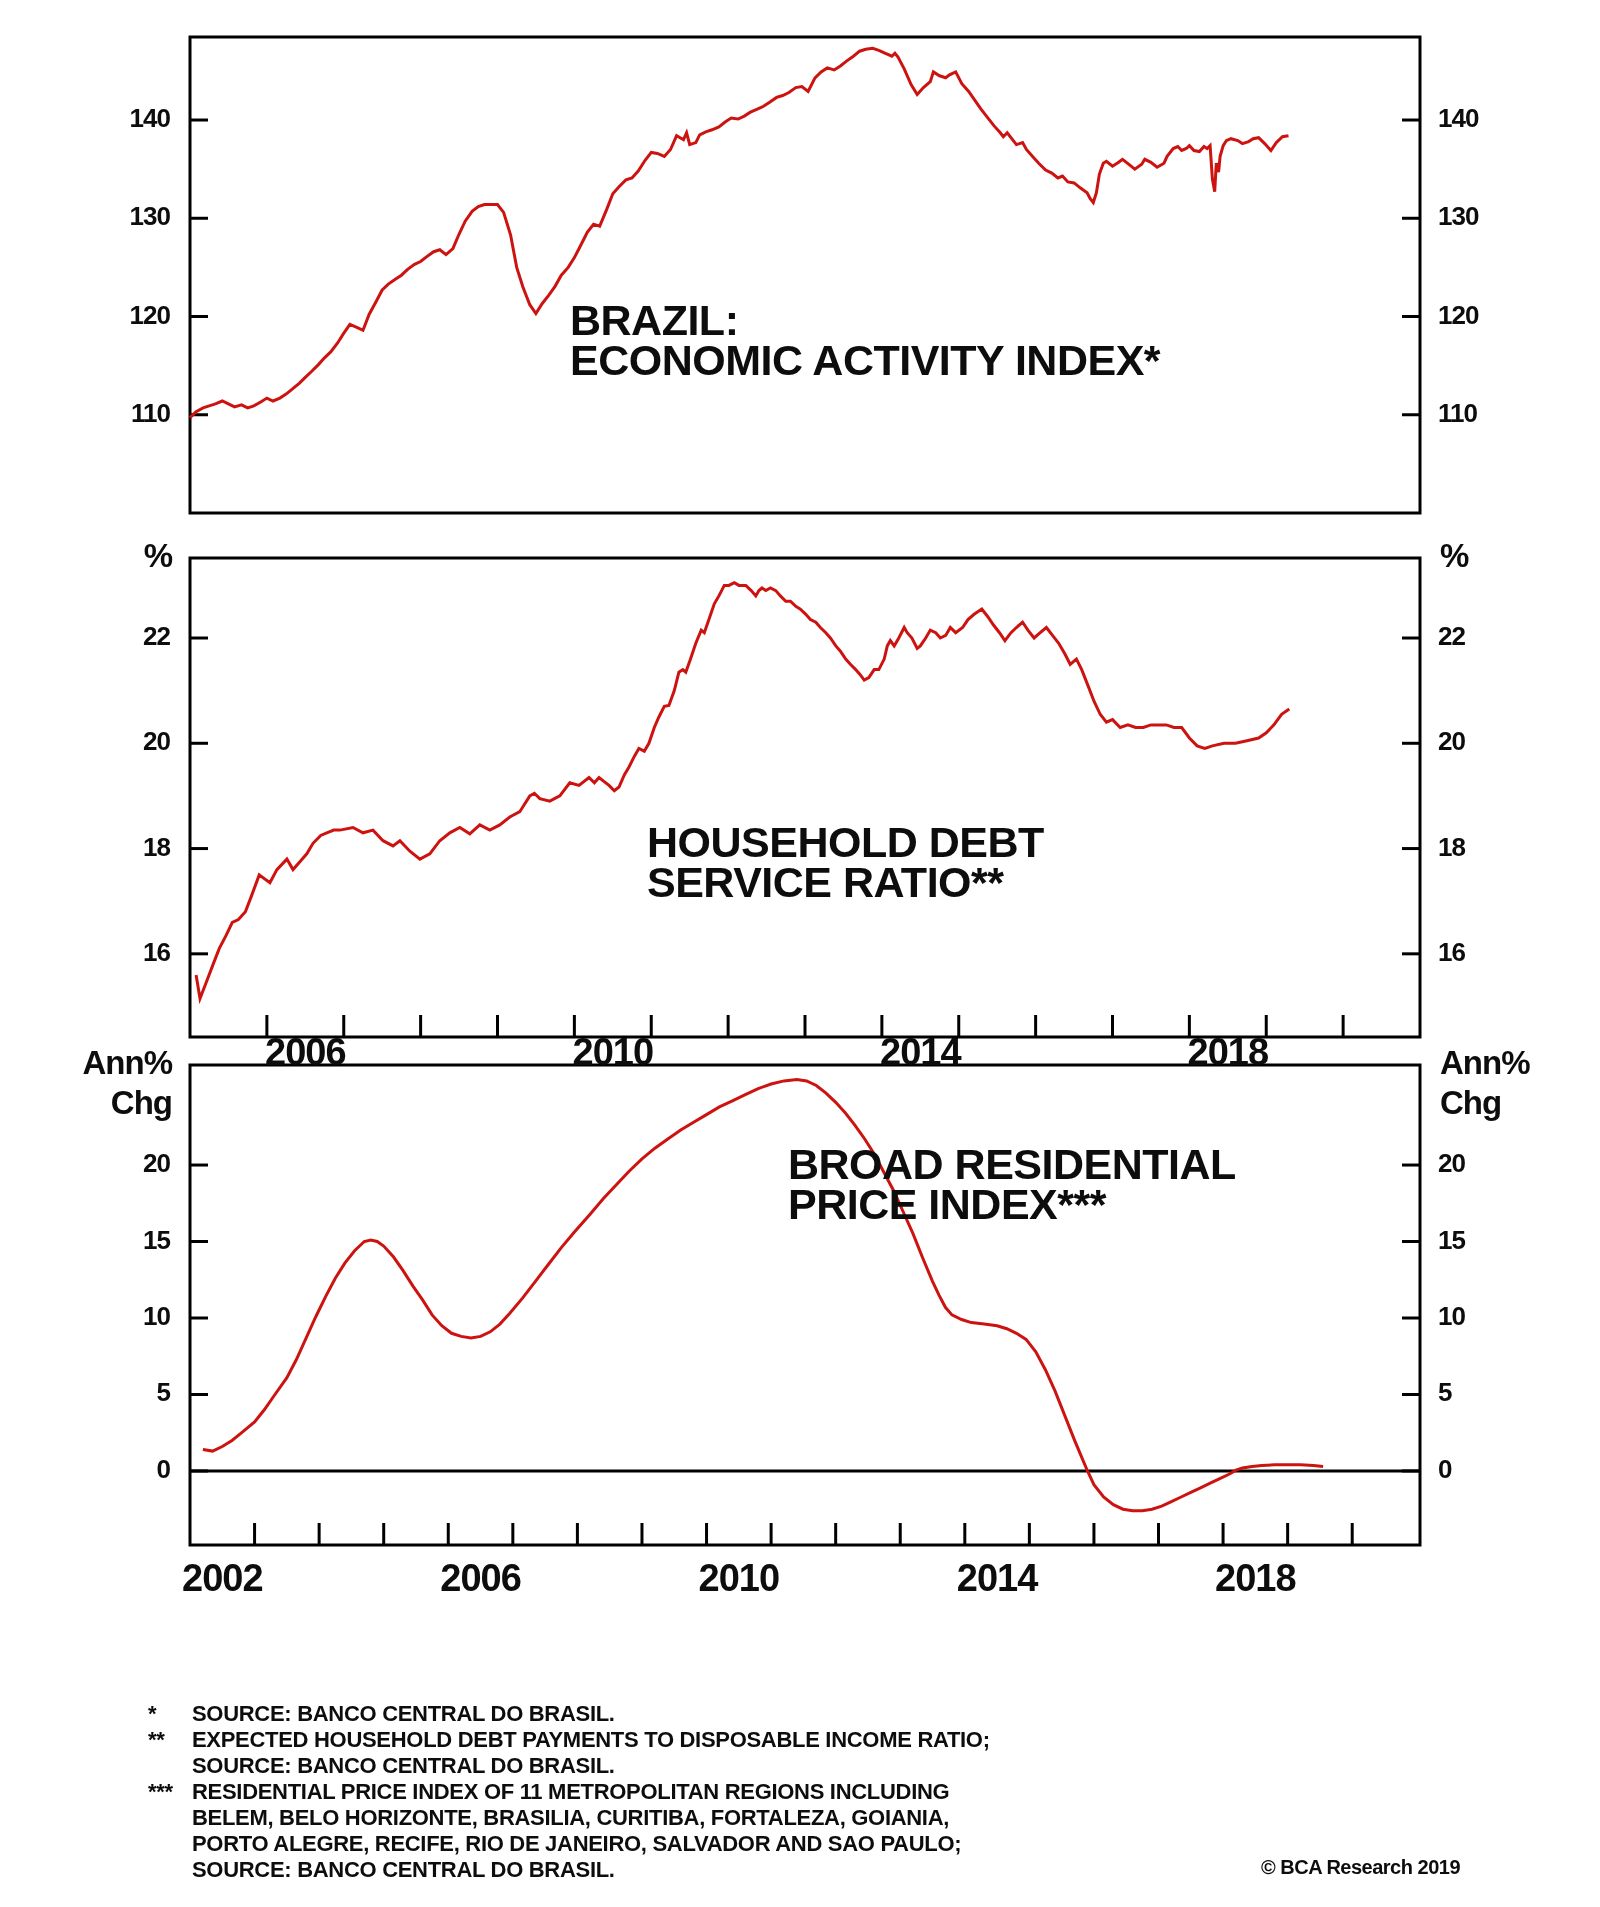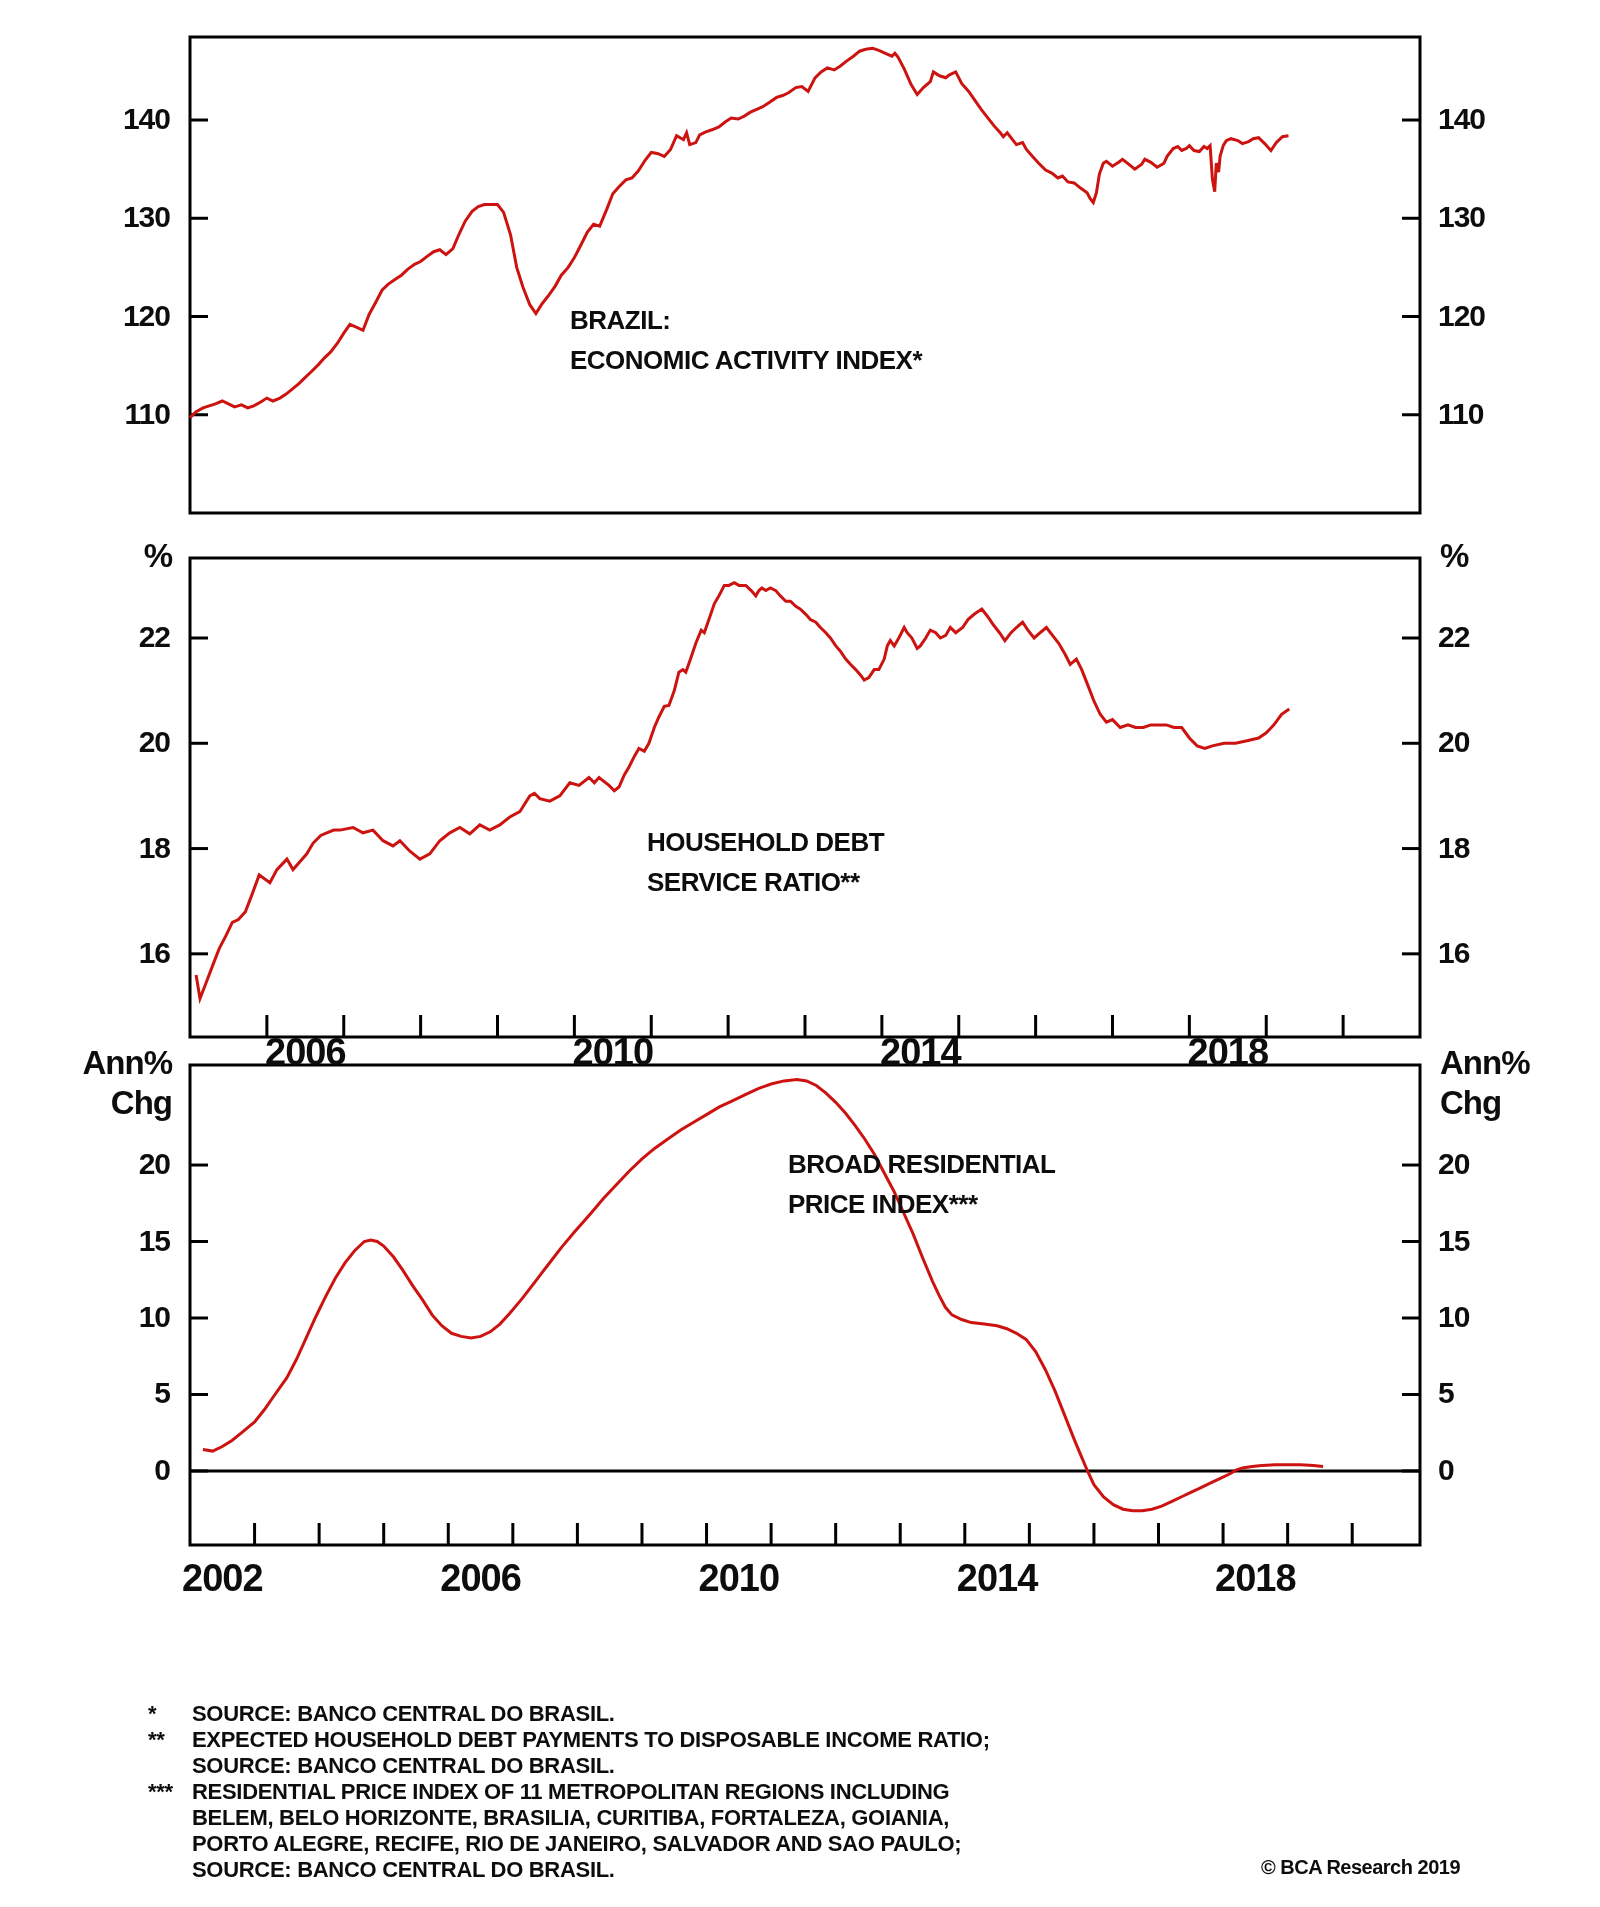--- a/index.html
+++ b/index.html
@@ -1,24 +1,24 @@
 <!DOCTYPE html>
 <html><head>
 <meta charset="utf-8">
 <style>
   html,body{margin:0;padding:0;background:#fff;}
   #stage{position:relative;width:1600px;height:1907px;background:#fff;overflow:hidden;
          font-family:"Liberation Sans",sans-serif;font-weight:700;color:#0d0d0d;}
   #plot{position:absolute;left:0;top:0;}
-  .ylab{position:absolute;width:130px;text-align:right;font-size:30px;transform:translateY(-54%);letter-spacing:-1px;}
+  .ylab{position:absolute;width:130px;text-align:right;font-size:26px;transform:translateY(-54%);letter-spacing:-1px;}
   .ylab.right{width:150px;text-align:left;}
   .yearlab{position:absolute;font-size:38px;transform:translate(-50%,-50%);letter-spacing:-1px;text-align:right;}
   .unitlab{position:absolute;font-size:33px;transform:translateY(-50%);letter-spacing:-1px;}
   .unitlab.left{width:132px;text-align:right;}
-  .title-block{position:absolute;font-size:26px;line-height:40px;letter-spacing:-0.5px;white-space:nowrap;}
+  .title-block{position:absolute;font-size:43px;line-height:40px;letter-spacing:-0.5px;white-space:nowrap;}
   .foot-row{position:absolute;left:148px;font-size:22px;letter-spacing:-0.3px;white-space:nowrap;}
   .foot-marker{display:inline-block;width:44px;}
   .copyright{position:absolute;font-size:20px;letter-spacing:-0.5px;}
 </style>
 </head>
 <body>
 
 <div id="stage">
   <svg id="plot" width="1600" height="1907">
       <rect x="190" y="37" width="1230" height="476" fill="none" stroke="#000000" stroke-width="3"></rect>

